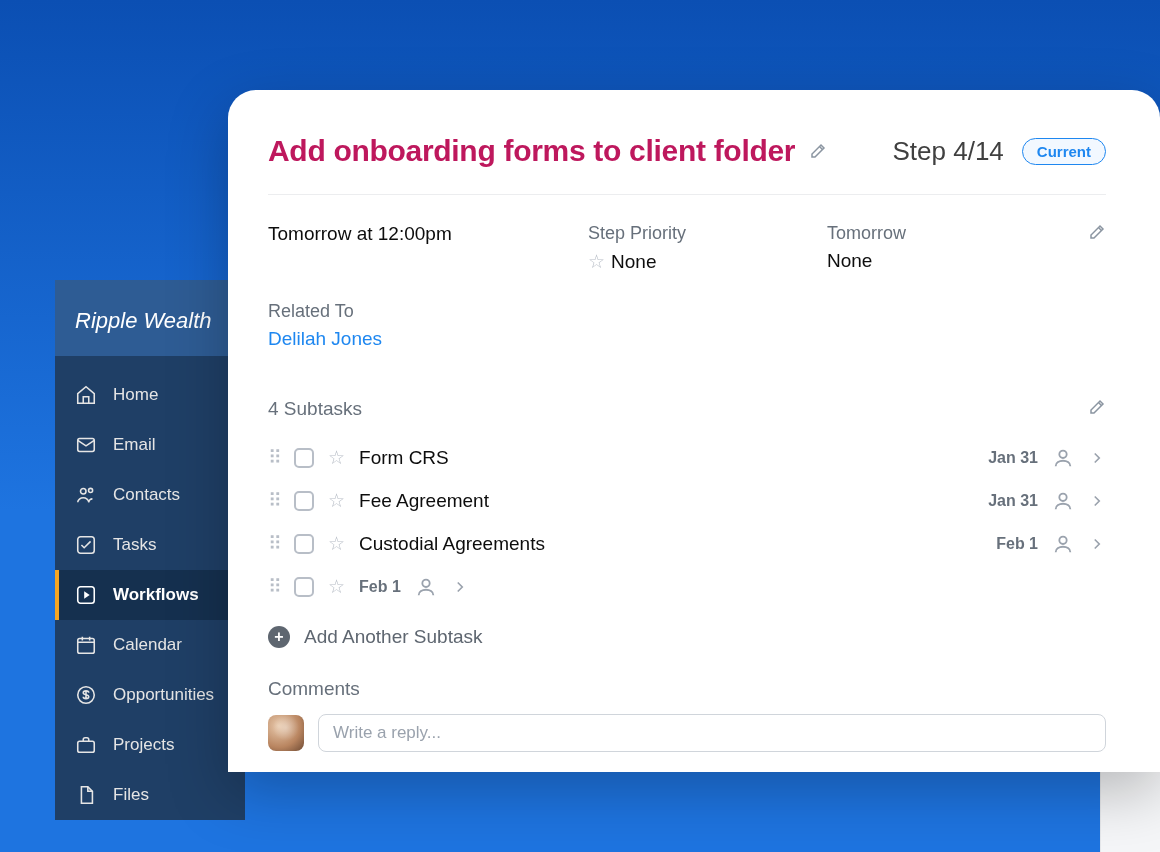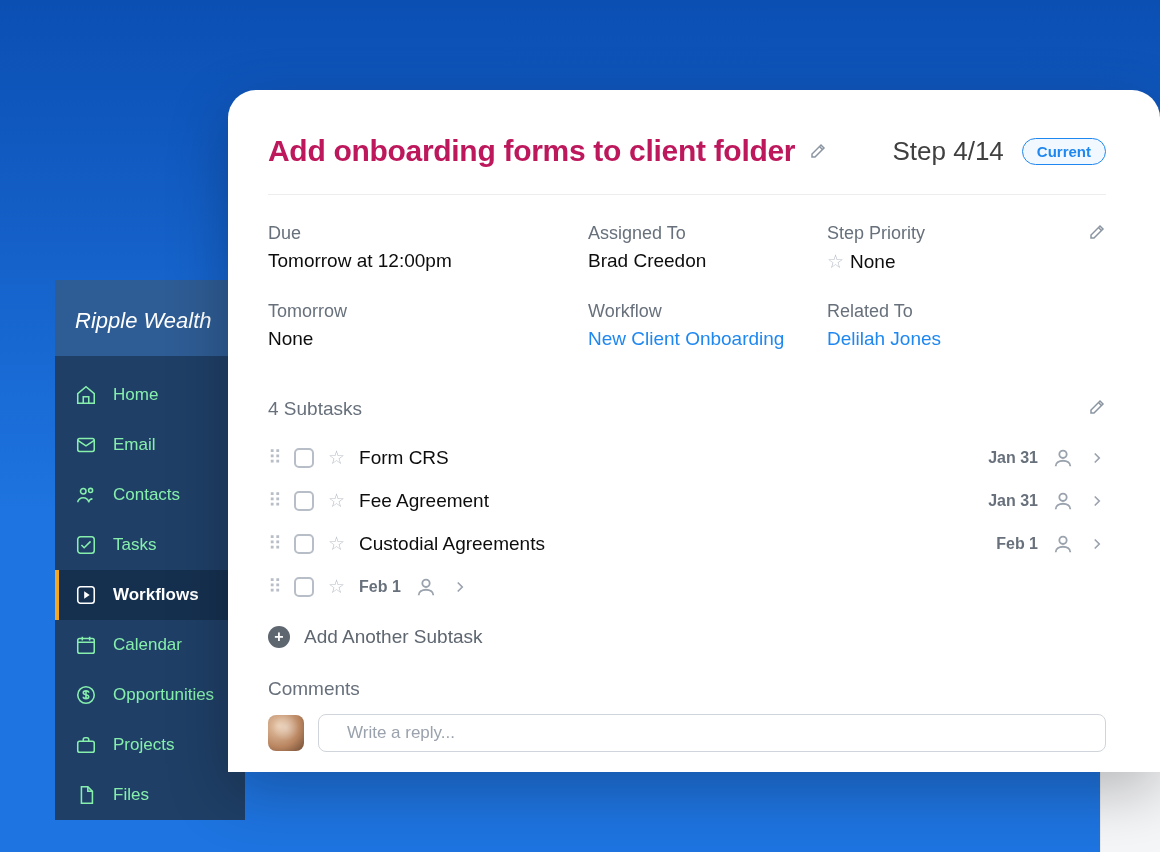--- a/index.html
+++ b/index.html
@@ -32,21 +32,21 @@
   .nav {
     background: #1f3f66;
     padding-top: 14px;
   }
   .nav-item {
     display: flex;
     align-items: center;
     gap: 16px;
     padding: 14px 20px;
     font-size: 17px;
-    color: #86efac;
+    color: #e5e5e5;
     cursor: pointer;
   }
   .nav-item.active {
     background: #15304f;
     color: #ffffff;
     font-weight: 700;
     border-left: 4px solid #f5a623;
     padding-left: 16px;
   }
   .nav-icon {
@@ -173,21 +173,21 @@
     width: 36px; height: 36px; border-radius: 8px;
     background: radial-gradient(circle at 30% 30%, #e8c9ac 0%, #b98560 60%, #6e4a33 100%);
     position: relative; overflow: hidden;
   }
   .avatar::after{
     content:""; position:absolute; inset:0;
     background: radial-gradient(circle at 50% 35%, rgba(255,255,255,.35), transparent 45%);
   }
   .reply-input {
     flex: 1; height: 38px; border: 1px solid #d0d5db; border-radius: 8px;
-    padding: 0 28px; font-size: 17px; color: #333;
+    padding: 0 14px; font-size: 17px; color: #333;
   }
   .reply-input::placeholder { color: #9aa2ad; }
 
   
   .bg-peek {
     position: absolute;
     right: -40px;
     top: 340px;
     width: 100px;
     height: 520px;
@@ -315,46 +315,37 @@
     <div class="header-right">
       <span class="step-indicator">Step 4/14</span>
       <span class="badge-current">Current</span>
     </div>
   </div>
 
   <div class="divider"></div>
 
   <div class="meta-grid">
     <div>
-      <div class="meta-label">Due</div>
       <div class="meta-value">Tomorrow at 12:00pm</div>
-    </div>
-    <div>
-      <div class="meta-label">Assigned To</div>
-      <div class="meta-value">Brad Creedon</div>
     </div>
     <div>
       <div class="meta-label">Step Priority</div>
       <div class="meta-value"><span class="meta-star">☆</span><span>None</span></div>
     </div>
     <div class="meta-edit-col">
       <span class="edit-icon">
         <svg viewBox="0 0 24 24" width="18" height="18">
             <path d="M4 20h4L20 8l-4-4L4 16z"></path>
             <path d="m14 6 4 4"></path>
           </svg>
       </span>
     </div>
     <div>
       <div class="meta-label">Tomorrow</div>
       <div class="meta-value">None</div>
-    </div>
-    <div>
-      <div class="meta-label">Workflow</div>
-      <div class="meta-value link">New Client Onboarding</div>
     </div>
     <div>
       <div class="meta-label">Related To</div>
       <div class="meta-value link">Delilah Jones</div>
     </div>
   </div>
 
   <div class="subtasks-header">
     <span>4 Subtasks</span>
     <span class="edit-icon">

